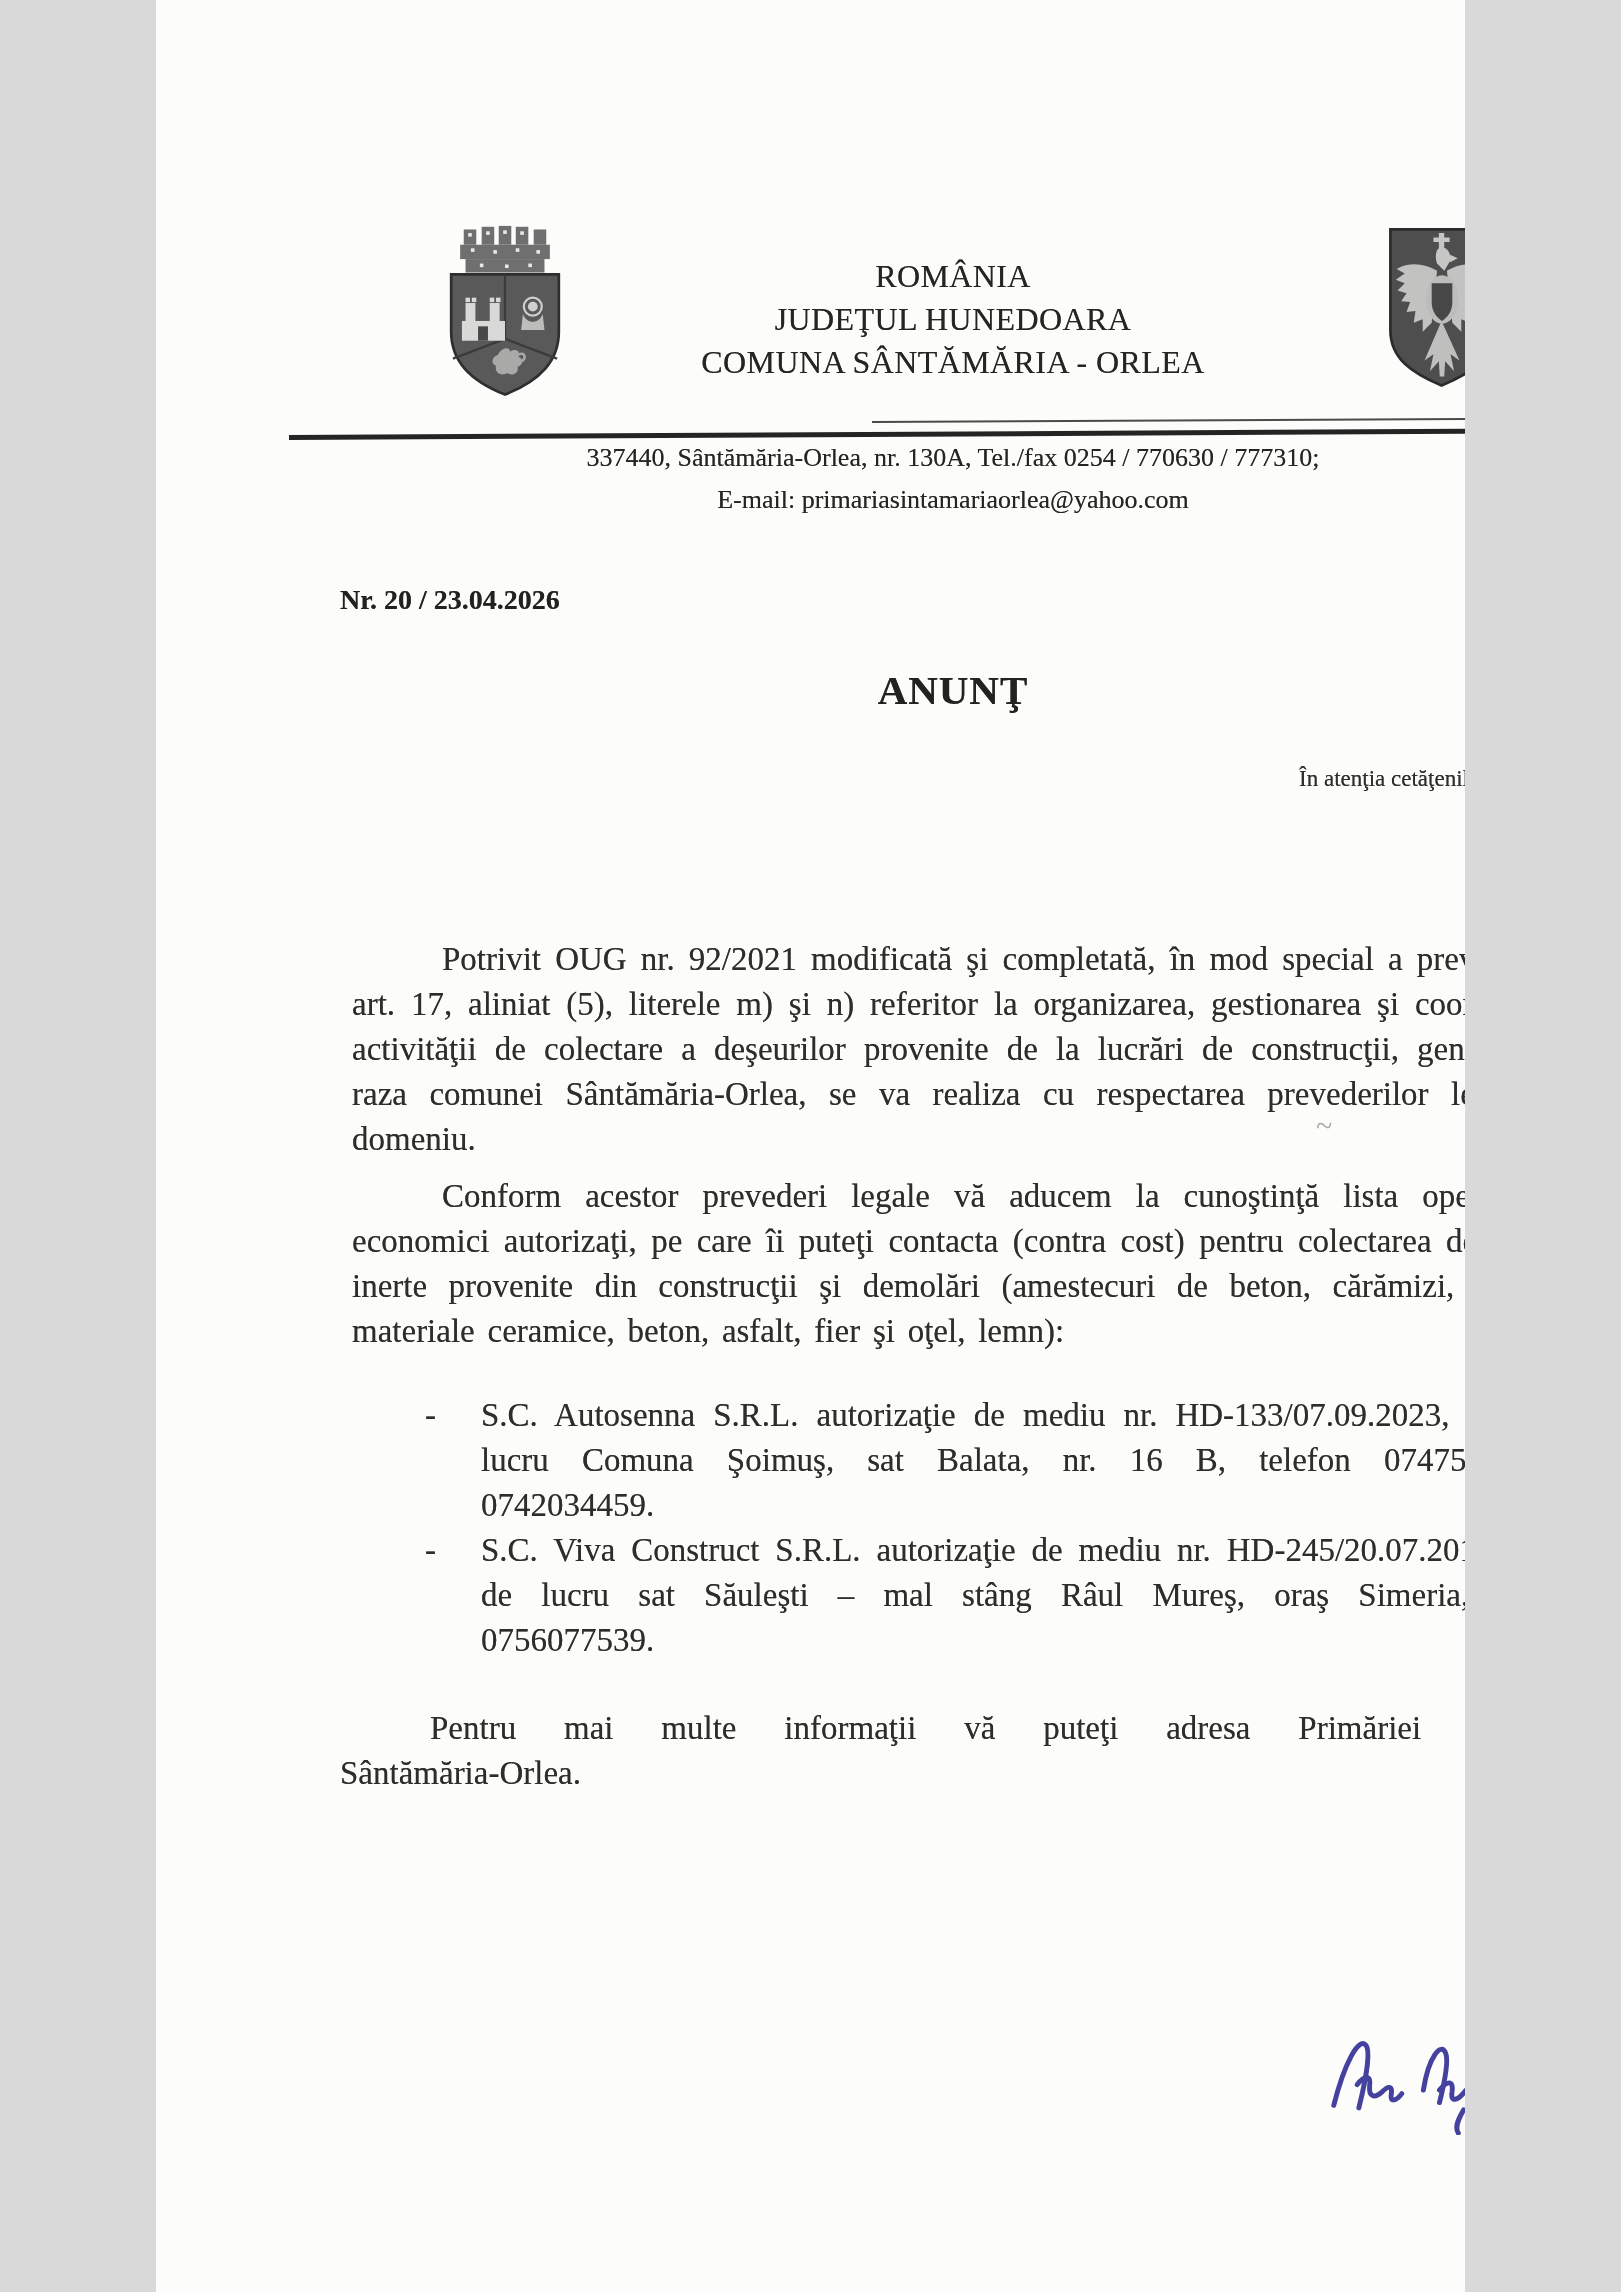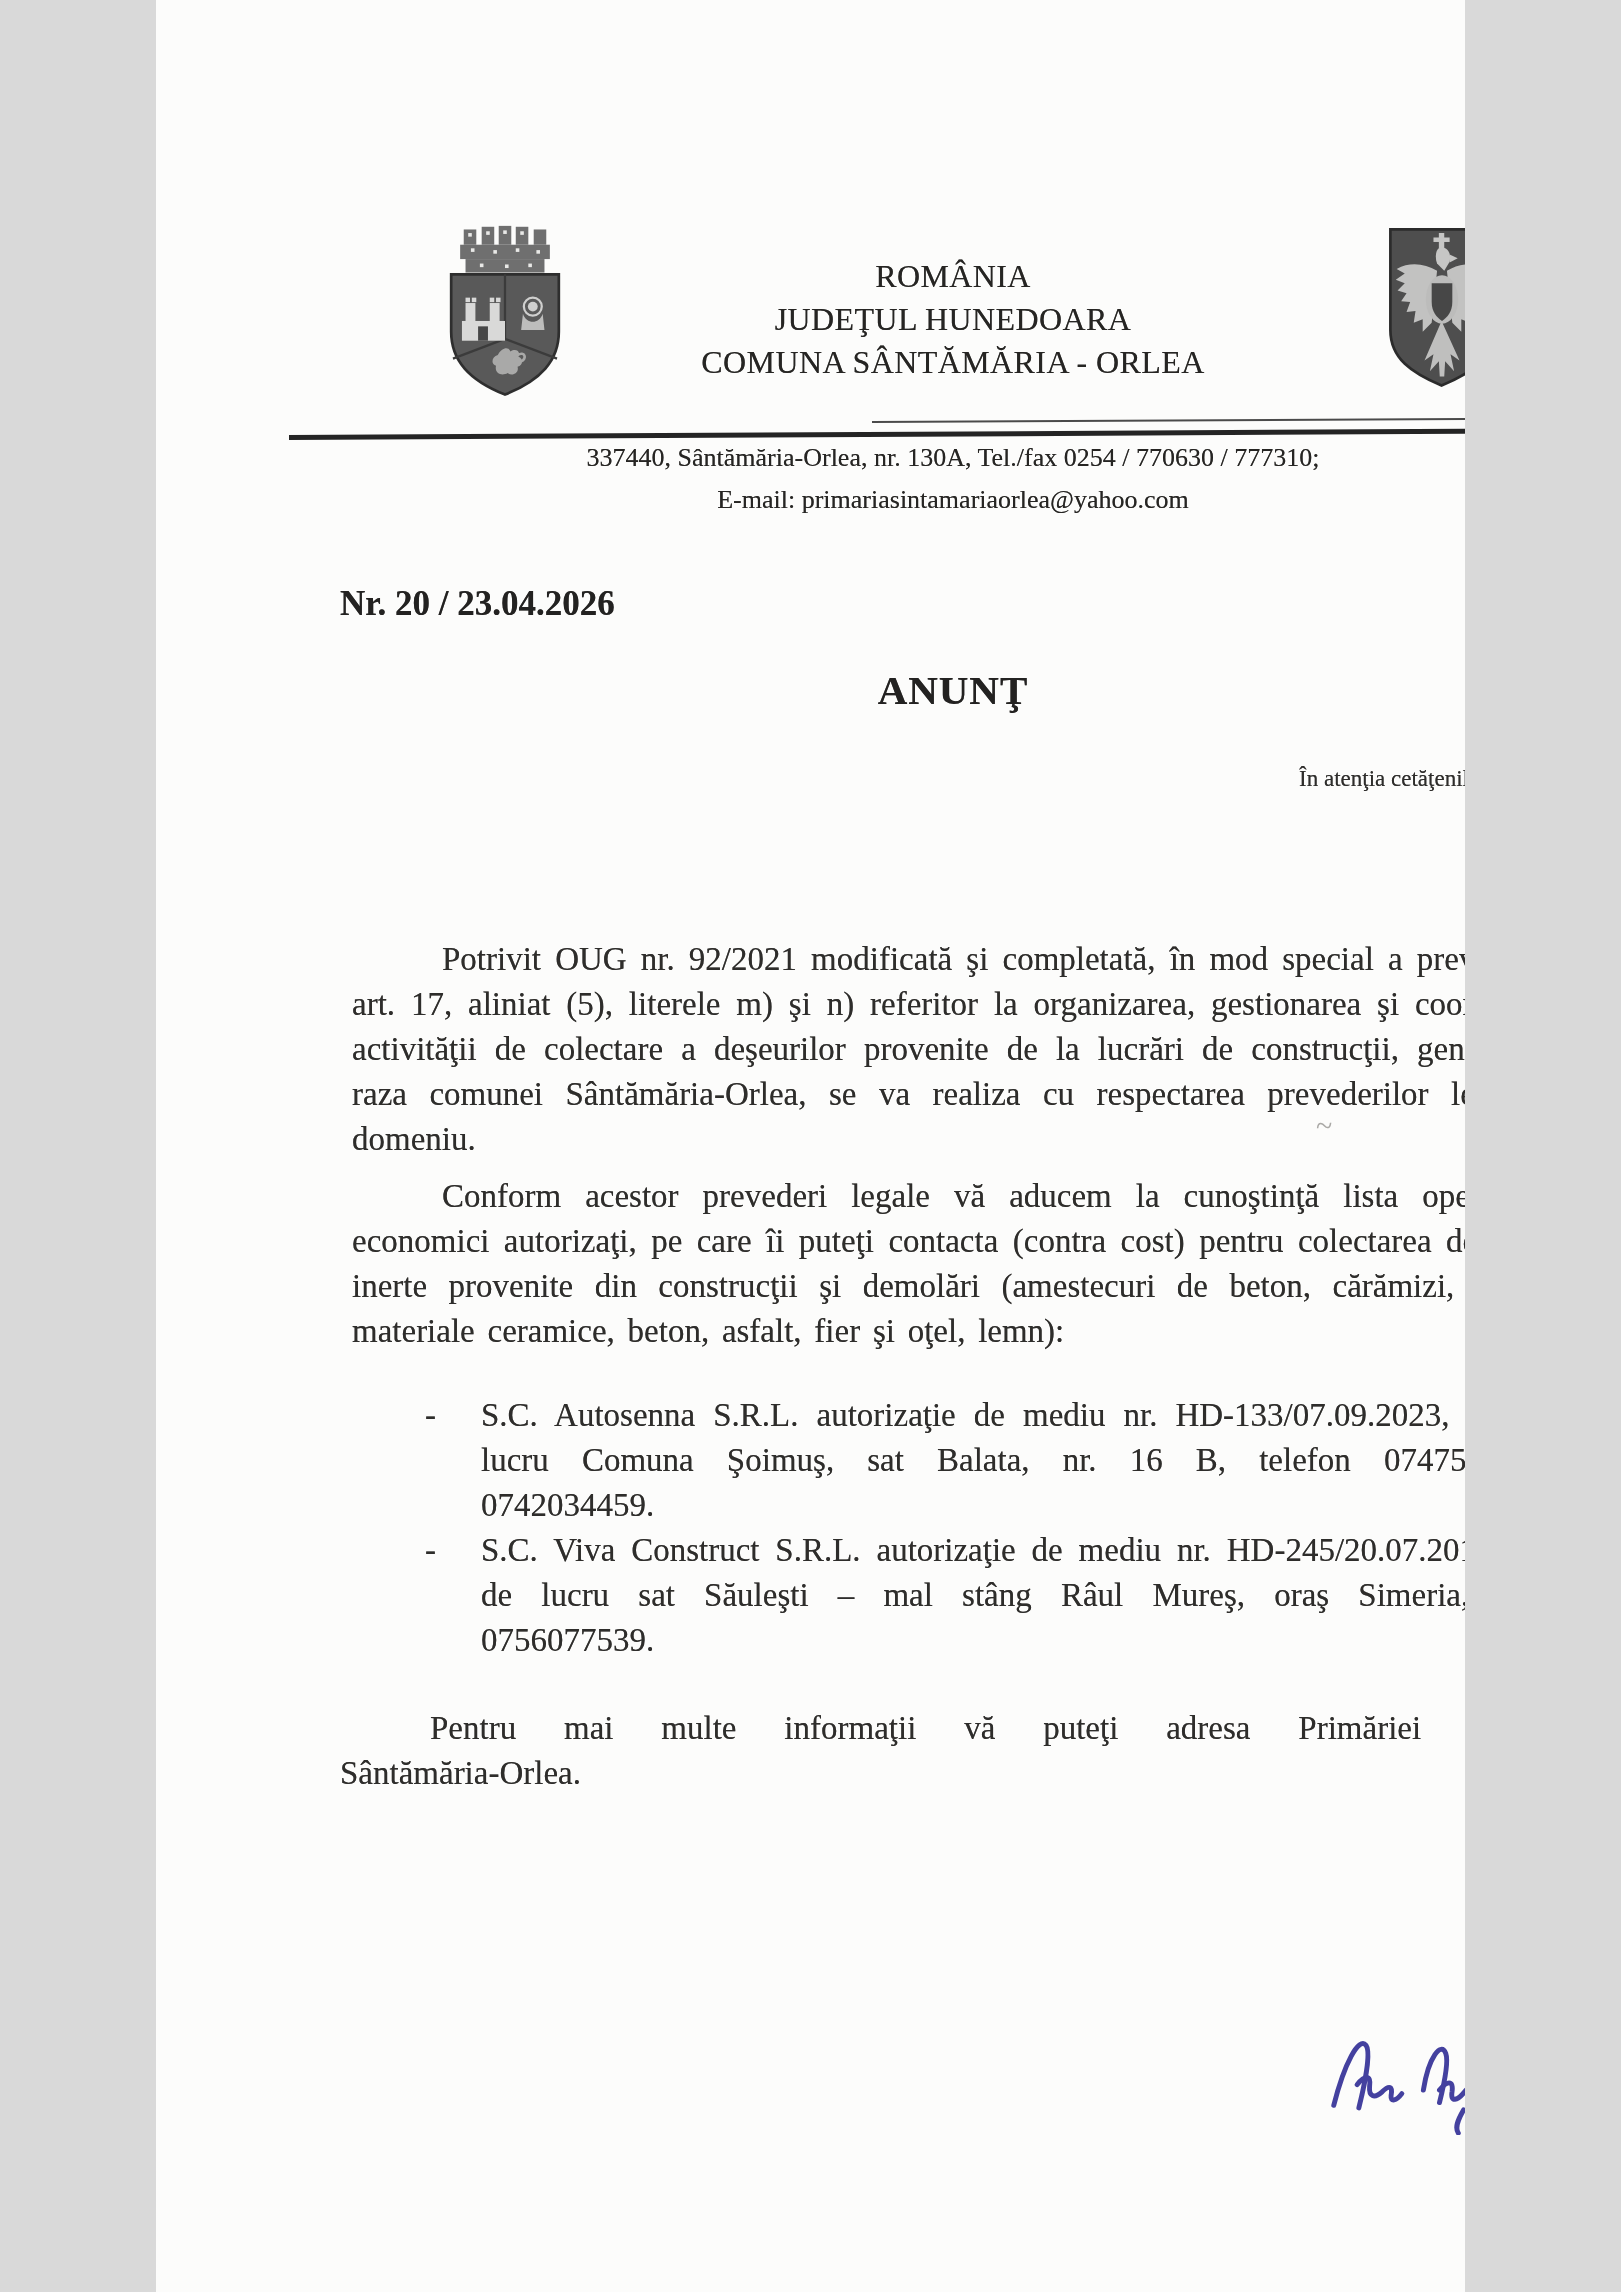--- a/index.html
+++ b/index.html
@@ -20,21 +20,21 @@
   .header-center { position:absolute; left:9px; top:255px; width:1576px; text-align:center;
                    font-size:32px; line-height:43px; letter-spacing:0.4px; color:#262523; }
   .rule-thin { position:absolute; left:716px; top:421px; width:708px; height:1.8px;
                background:#4a4a4a; transform:rotate(-0.3deg); transform-origin:left center; }
   .rule-main { position:absolute; left:133px; top:435px; width:1294px; height:4.5px;
                background:#242424; transform:rotate(-0.3deg); transform-origin:left center; }
   .address { position:absolute; left:9px; top:437px; width:1576px; text-align:center;
              font-size:26px; line-height:42px; color:#262523; }
 
   
-  .docnum { position:absolute; left:184px; top:584px; font-size:35px; font-weight:bold; color:#232221; }
+  .docnum { position:absolute; left:184px; top:584px; font-size:28px; font-weight:bold; color:#232221; }
   .title  { position:absolute; left:9px; top:666px; width:1576px; text-align:center;
             font-size:41px; font-weight:bold; letter-spacing:0.9px; color:#232221; }
   .subtitle { position:absolute; left:9px; top:766px; width:1576px; text-align:right; font-size:23px; }
   .body { position:absolute; left:184px; top:925px; width:1250px;
           font-size:33px; line-height:45px; text-align:justify; word-spacing:4.5px; }
   .para { margin:12px; text-indent:90px; }
   .list { margin-top:39px; word-spacing:7.2px; }
   .list-item { display:flex; }
   .dash { flex:none; margin-left:85px; width:56px; }
   .item-text { flex:1; text-align:justify; }

